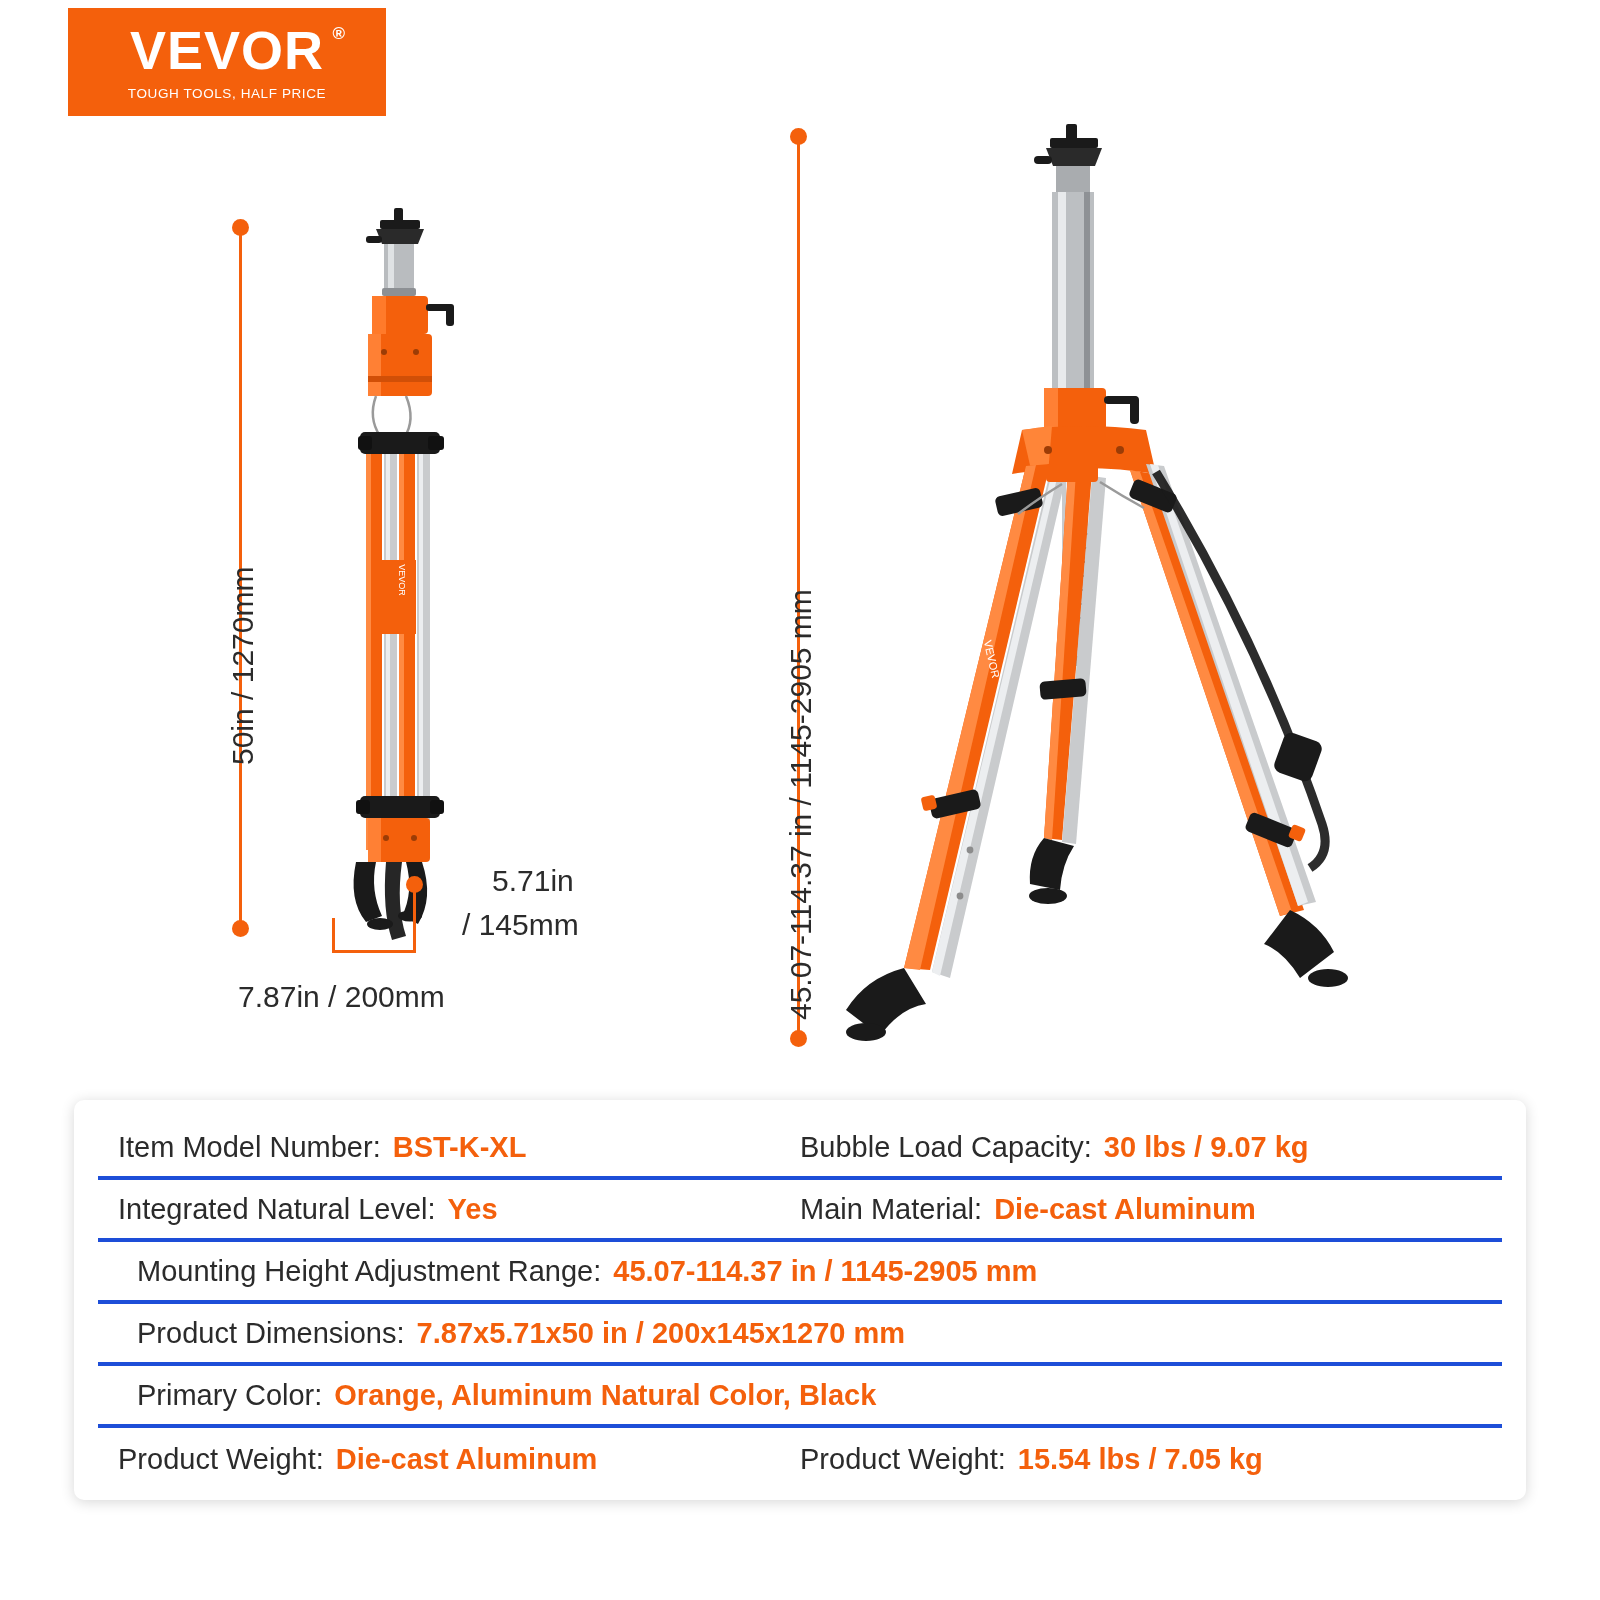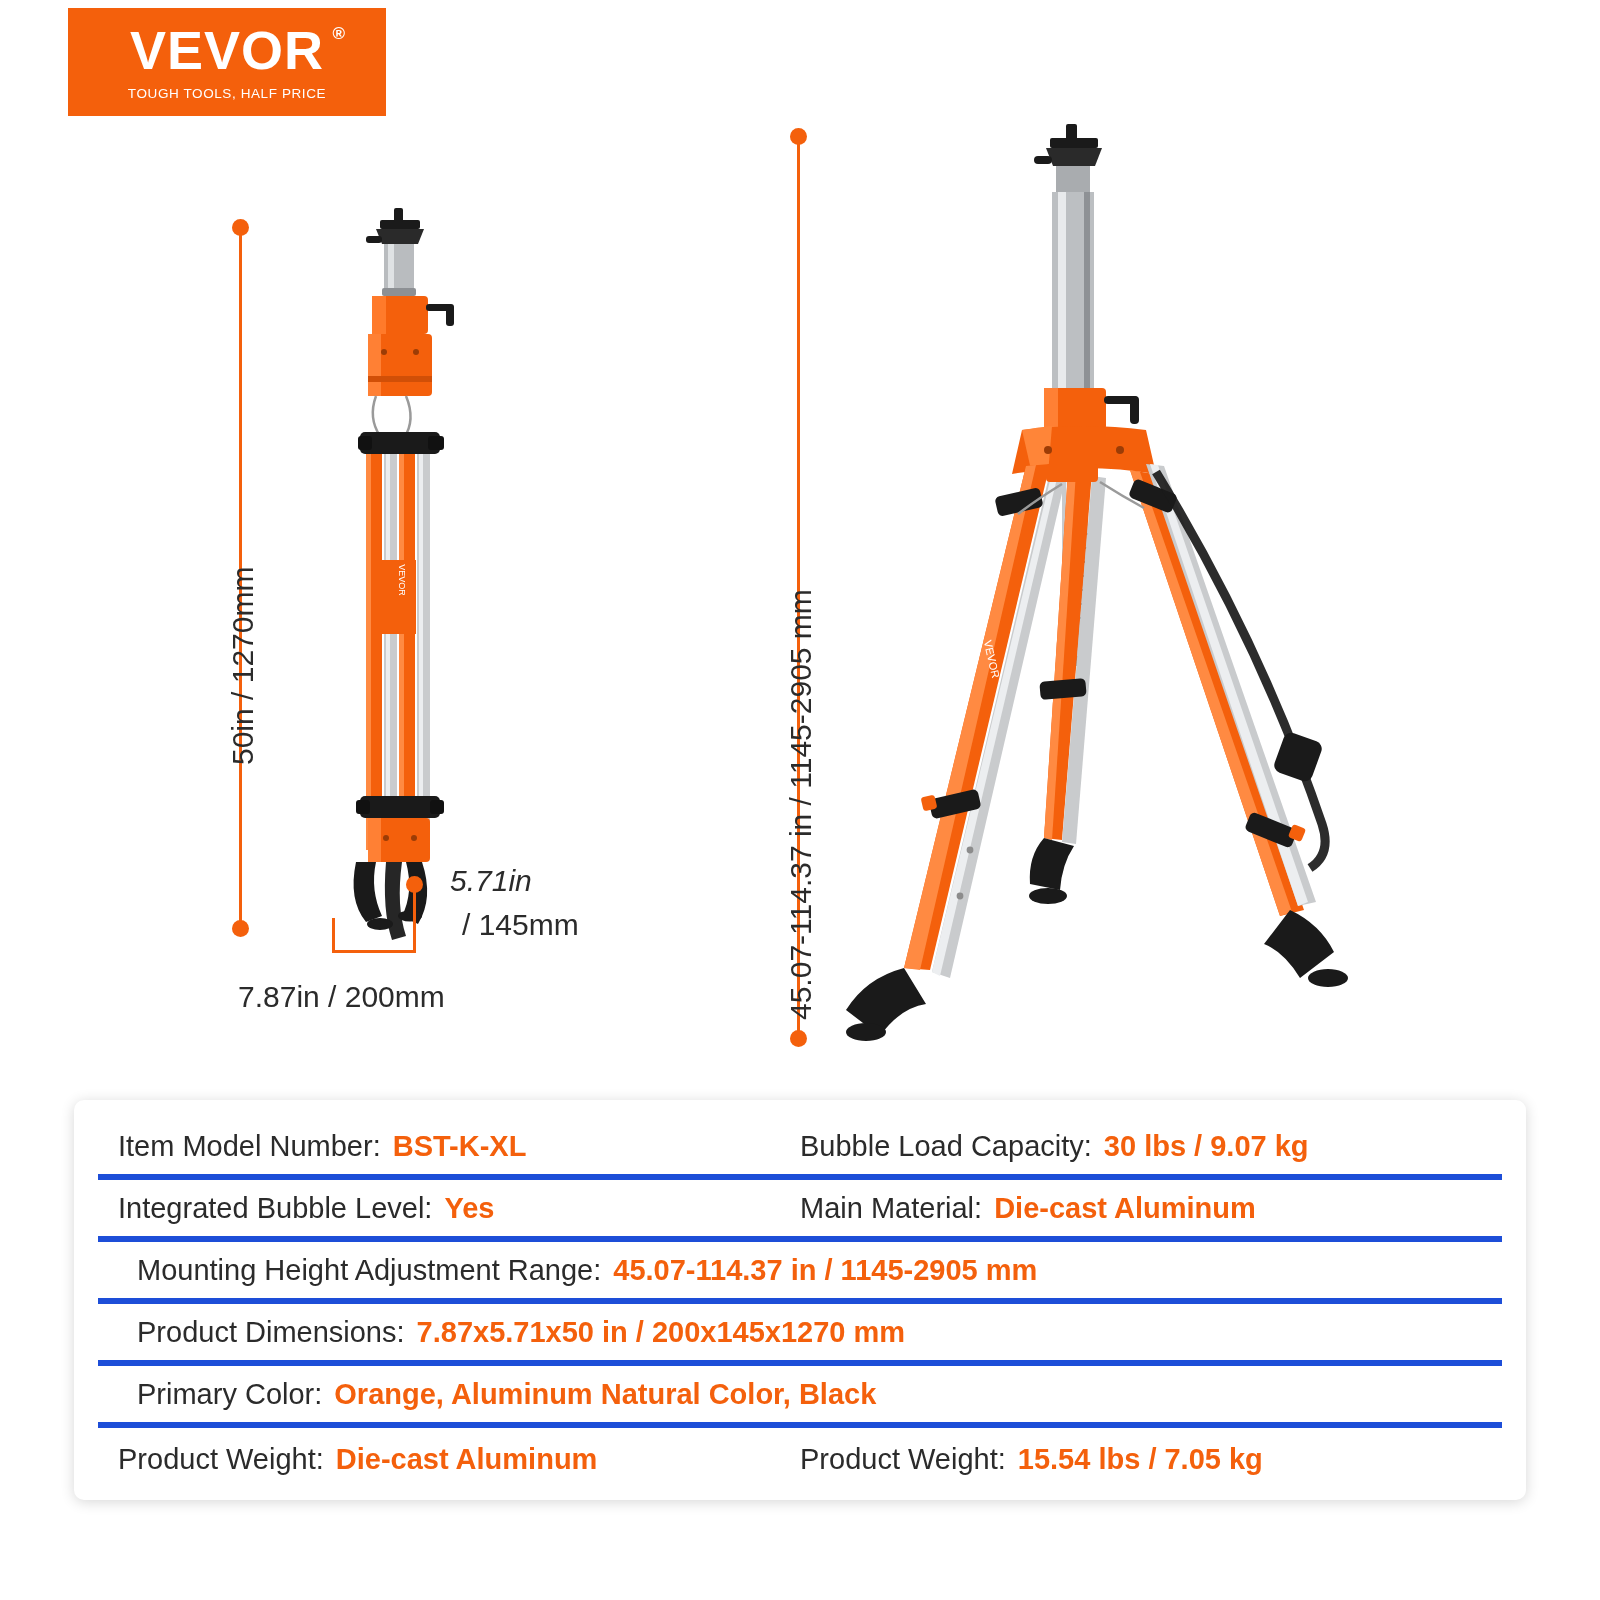--- a/index.html
+++ b/index.html
@@ -106,21 +106,21 @@
     position: absolute;
     left: 24px;
     top: 18px;
     right: 24px;
     bottom: 18px;
   }
   .spec-row {
     display: flex;
     align-items: center;
     height: 62px;
-    border-bottom: 6px solid #1d4ed8;
+    border-bottom: 4px solid #1d4ed8;
     padding: 0 20px;
     box-sizing: border-box;
   }
   .spec-row:last-child {
     border-bottom: none;
   }
   .pair {
     display: flex;
     align-items: baseline;
     white-space: nowrap;
@@ -218,21 +218,21 @@
 <div class="dline-v" style="left:239px; top:228px; height:700px;"></div>
 <div class="dot" style="left:232px; top:920px;"></div>
 <div class="dim-label vert-label" style="left:226px; top:765px;">50in / 1270mm</div>
 
 <div class="dline-h" style="left:332px; top:950px; width:84px;"></div>
 <div class="dline-v" style="left:332px; top:918px; height:34px;"></div>
 <div class="dline-v" style="left:413px; top:918px; height:34px;"></div>
 <div class="dline-h" style="left:413px; top:950px; width:0px;"></div>
 <div class="dline-v" style="left:413px; top:884px; height:68px;"></div>
 <div class="dot" style="left:406px; top:876px;"></div>
-<div class="dim-label" style="left:450px; top:864px;font-style:italic;">5.71in</div>
+<div class="dim-label" style="left:492px; top:864px;">5.71in</div>
 <div class="dim-label" style="left:462px; top:908px;">/ 145mm</div>
 <div class="dim-label" style="left:238px; top:972px;margin-top:8px;">7.87in / 200mm</div>
 
 <svg class="prod" style="left:800px; top:120px;" width="640" height="930" viewBox="0 0 640 930">
 
   <rect x="250" y="18" width="48" height="10" rx="2" fill="#1a1a1a"></rect>
   <rect x="266" y="4" width="11" height="16" rx="2" fill="#1a1a1a"></rect>
   <polygon points="246,28 302,28 295,46 253,46" fill="#2a2a2a"></polygon>
   <rect x="234" y="36" width="18" height="8" rx="4" fill="#1a1a1a"></rect>
 
@@ -332,21 +332,21 @@
         <span class="v">BST-K-XL</span>
       </div>
       <div class="pair half">
         <span class="k">Bubble Load Capacity:</span>
         <span class="v">30 lbs / 9.07 kg</span>
       </div>
     </div>
 
     <div class="spec-row">
       <div class="pair half">
-        <span class="k">Integrated Bubble Level:</span>
+        <span class="k">Integrated Natural Level:</span>
         <span class="v">Yes</span>
       </div>
       <div class="pair half">
         <span class="k">Main Material:</span>
         <span class="v">Die-cast Aluminum</span>
       </div>
     </div>
 
     <div class="spec-row">
       <div class="pair full">

